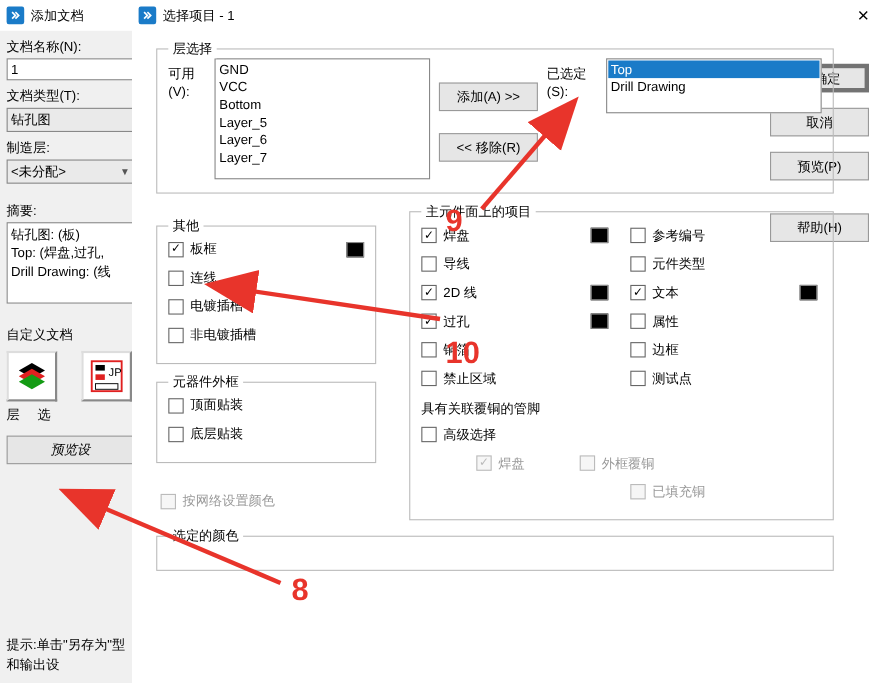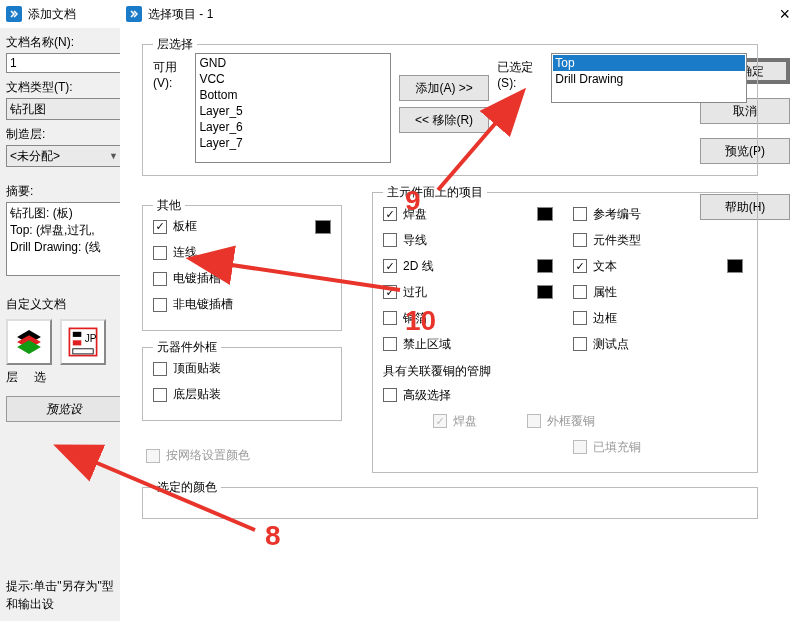--- a/index.html
+++ b/index.html
@@ -12,35 +12,35 @@
   .titlebar .icon svg { width: 10px; height: 10px; }
   .title-text { font-size: 12px; color: #000; }
   .close-x { position: absolute; right: 10px; top: 4px; font-size: 18px; color: #000; cursor: default; }
   .section-label { margin: 6px 0 2px 0; color: #000; }
   .left-body { padding: 0 6px; }
   .txt-input { width: 100%; border: 1px solid #888; background: #fff; height: 20px; padding: 1px 3px; }
   .combo { width: 100%; border: 1px solid #888; background: #eaeaea; height: 22px; padding: 0 3px; display: flex; align-items: center; justify-content: space-between; }
   .combo .dd { font-size: 9px; color: #555; }
   .ta { width: 100%; height: 74px; border: 1px solid #888; background: #fff; padding: 2px 3px; overflow: hidden; line-height: 1.4; }
   .ta div { white-space: nowrap; }
-  .thumb-row { display: flex; gap: 8px; margin-top: 6px; }
+  .thumb-row { display: flex; gap: 22px; margin-top: 6px; }
   .thumb { width: 46px; height: 46px; border: 2px outset #ddd; background: #fff; display: flex; align-items: center; justify-content: center; }
   .thumb svg { width: 34px; height: 34px; }
   .thumb-labels { display: flex; gap: 16px; margin-top: 4px; }
   .btn-preview { width: 100%; height: 26px; margin-top: 10px; border: 1px solid #999; background: #e6e6e6; font-style: italic; }
   .hint-bottom { position: absolute; bottom: 8px; left: 6px; right: 6px; line-height: 1.5; }
   .sel-body { padding: 8px 22px; position: relative; }
   .group { border: 1px solid #bbb; margin: 8px 0; padding: 8px 10px 12px; position: relative; }
   .group-title { position: absolute; top: -9px; left: 10px; background: #fff; padding: 0 4px; }
   .layer-row { display: flex; align-items: flex-start; gap: 8px; }
   .col { display: flex; flex-direction: row; }
   .listbox { border: 1px solid #888; background: #fff; width: 200px; height: 110px; overflow: auto; padding: 1px; }
   .listbox .item { padding: 0 2px; line-height: 16px; }
   .listbox .item.sel { background: #1a7bc8; color: #fff; }
-  .mid-btns { display: flex; flex-direction: column; gap: 6px; margin-top: 22px; }
+  .mid-btns { display: flex; flex-direction: column; gap: 20px; margin-top: 22px; }
   .wbtn { border: 1px solid #999; background: #e6e6e6; height: 26px; padding: 0 10px; min-width: 90px; }
   .right-btns { position: absolute; right: 10px; top: 58px; display: flex; flex-direction: column; gap: 14px; }
   .right-btns .wbtn { width: 84px; }
   .right-btns .wbtn.accent { border: 4px solid #737373; padding-left: 24px; }
   .cols3 { display: flex; gap: 20px; }
   .ckrow { display: flex; align-items: center; height: 26px; gap: 6px; }
   .ck { width: 14px; height: 14px; border: 1px solid #666; background: #fff; display: inline-flex; align-items: center; justify-content: center; font-size: 11px; line-height: 1; color: #000; }
   .ck.disabled { border-color: #bbb; color: #bbb; background: #f6f6f6; }
   .swatch { width: 16px; height: 14px; border: 1px solid #888; background: #000; margin-left: auto; }
   .ck-label { white-space: nowrap; }

